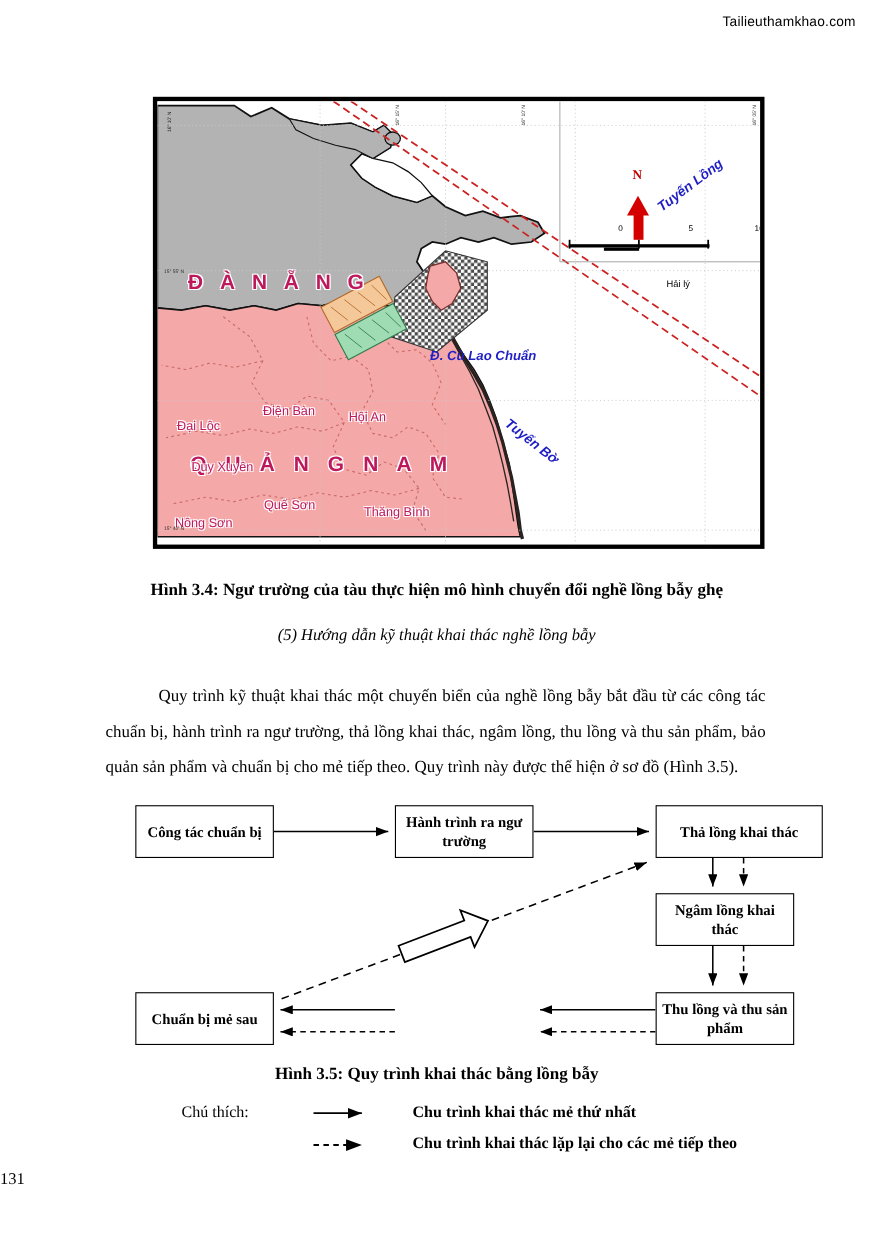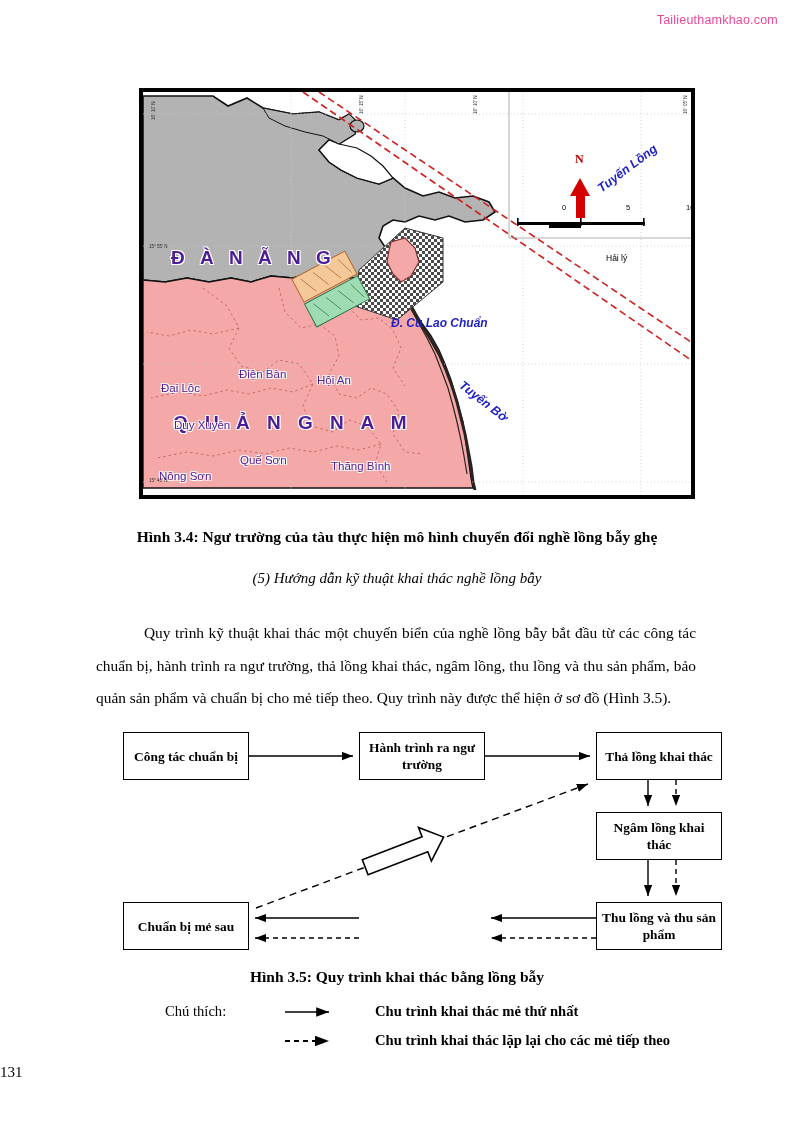--- a/index.html
+++ b/index.html
@@ -16,21 +16,21 @@
     overflow: hidden;
   }
 
   
   .watermark {
     position: absolute;
     top: 13px;
     right: 16px;
     font-family: "Liberation Sans", sans-serif;
     font-size: 12.5px;
-    color: #ec4899;
+    color: #000000;
     letter-spacing: 0.2px;
     white-space: nowrap;
   }
 
   
   .map-figure {
     position: absolute;
     left: 139px;
     top: 88px;
     width: 556px;
@@ -44,21 +44,21 @@
     position: absolute;
     inset: 0;
     overflow: hidden;
   }
   .map-svg { position: absolute; left: 0; top: 0; }
 
   .map-label {
     position: absolute;
     font-family: "Liberation Sans", sans-serif;
     white-space: nowrap;
-    color: #4c1d95;
+    color: #be185d;
     text-shadow: 1px 1px 0 #ffffff, -1px -1px 0 #ffffff,
                  1px -1px 0 #ffffff, -1px 1px 0 #ffffff;
     pointer-events: none;
   }
   .lbl-city {
     font-size: 19px;
     font-weight: 700;
     letter-spacing: 5px;
   }
   .lbl-prov {
@@ -164,21 +164,21 @@
     justify-content: center;
     text-align: center;
     font-family: "Liberation Serif", serif;
     font-size: 13.4px;
     font-weight: 700;
     line-height: 17px;
     padding: 2px 4px;
   }
   #box-prep     { left: 13px;  top: 10px;  width: 126px; height: 48px; }
   #box-journey  { left: 249px; top: 10px;  width: 126px; height: 48px; }
-  #box-deploy   { left: 486px; top: 10px;  width: 126px; height: 48px; }
+  #box-deploy   { left: 486px; top: 10px;  width: 152px; height: 48px; }
   #box-soak     { left: 486px; top: 90px;  width: 126px; height: 48px; }
   #box-collect  { left: 486px; top: 180px; width: 126px; height: 48px; }
   #box-preserve { left: 249px; top: 180px; width: 126px; height: 48px; }
   #box-next     { left: 13px;  top: 180px; width: 126px; height: 48px; }
 
   
   .legend {
     position: absolute;
     left: 165px;
     top: 997px;

